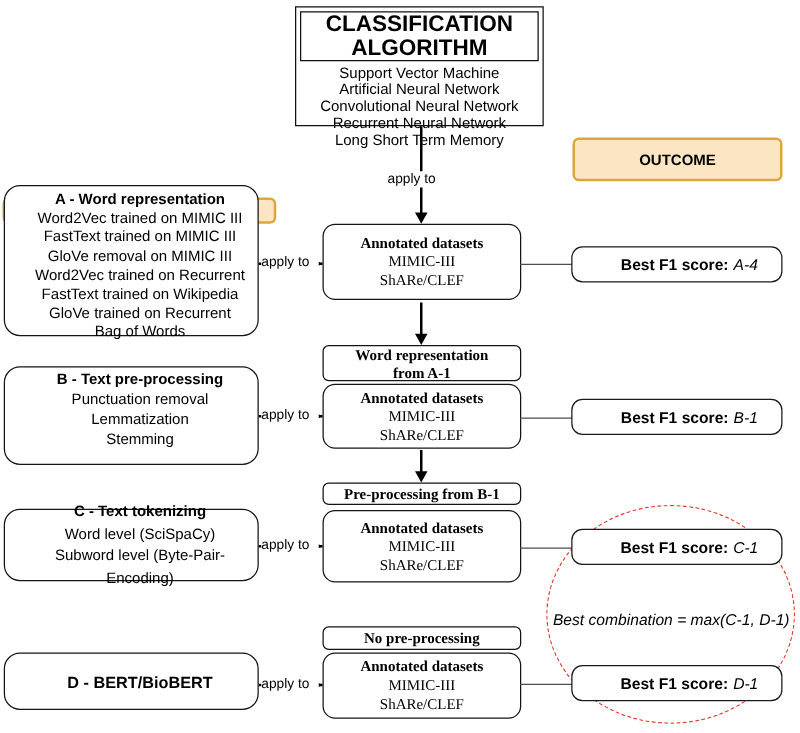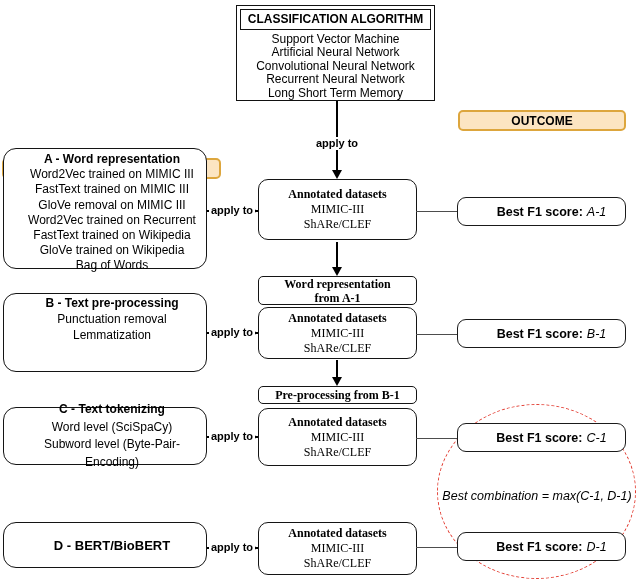--- a/index.html
+++ b/index.html
@@ -10,28 +10,28 @@
   .abs{position:absolute;}
   .box{background:#fff;border:1.4px solid #141414;box-sizing:border-box;text-align:center;}
   .r-lg{border-radius:13px;padding-left:14px;}
   .r-md{border-radius:10px;}
   .r-sm{border-radius:5px;}
   .bold{font-weight:bold;}
   .flexc{display:flex;flex-direction:column;justify-content:center;align-items:center;}
 
   
   #cls{left:236px;top:5px;width:199px;height:96px;border:1.4px solid #111;background:#fff;box-sizing:border-box;}
-  #cls .cls-title{margin:3px 3px 3px;border:1.3px solid #111;line-height:19px;font-weight:bold;font-size:12px;text-align:center;}
+  #cls .cls-title{margin:3px 3px 3px;border:1.3px solid #111;line-height:19px;font-weight:bold;font-size:18px;text-align:center;}
   #cls .cls-list{font-size:12px;line-height:13.4px;text-align:center;}
 
   
   .col-hdr{background:#fce5c2;border:2px solid #dda63d;border-radius:5px;box-sizing:border-box;
     display:flex;align-items:center;justify-content:center;font-weight:bold;font-size:12px;}
   #hdr-step{left:2px;top:110px;width:219px;height:21px;margin-top:48px;}
-  #hdr-outcome{left:458px;top:110px;width:168px;height:21px;}
+  #hdr-outcome{left:458px;top:110px;width:168px;height:35px;}
 
   
   .step-box{left:3px;width:204px;font-size:12px;}
   #box-a{top:148px;height:121px;line-height:15.2px;padding-top:3px;}
   #box-b{top:293px;height:79px;line-height:16px;padding-top:1px;}
   #box-c{top:407px;height:58px;line-height:17.5px;}
   #box-d{top:522px;height:46px;font-size:13px;}
   .step-title{font-weight:bold;}
 
   
@@ -52,21 +52,21 @@
   #out-a{top:197px;} #out-b{top:319px;} #out-c{top:423px;} #out-d{top:532px;}
   .out-label{font-weight:bold;padding-left:20px;}
   .out-value{font-style:italic;margin-left:4px;}
 
   
   .vline{width:1.5px;background:#000;}
   .hline{height:1.5px;background:#000;}
   .gline{height:1.6px;background:#4d4d4d;z-index:1;}
   .ah-down{width:0;height:0;border-left:5px solid transparent;border-right:5px solid transparent;border-top:9px solid #000;}
   .ah-right{width:0;height:0;border-top:4.5px solid transparent;border-bottom:4.5px solid transparent;border-left:8px solid #000;}
-  .apply-lbl{font-size:11px;line-height:13px;background:#fff;text-align:center;z-index:1;font-weight:bold;}
+  .apply-lbl{font-size:11px;line-height:13px;background:#fff;z-index:1;}
 
   
   #ellipse{left:437px;top:404px;width:199px;height:175px;border:1.6px dashed #e23b30;border-radius:50%;z-index:0;box-sizing:border-box;}
   #note{left:438px;top:489px;width:198px;text-align:center;font-style:italic;font-size:12.5px;z-index:2;}
 </style>
 </head>
 <body>
 
 <div id="canvas">
 
@@ -88,28 +88,29 @@
   <div id="hdr-step" class="abs col-hdr">STEP</div>
   <div id="hdr-outcome" class="abs col-hdr">OUTCOME</div>
 
   <div id="box-a" class="abs box r-lg step-box">
     <div class="step-title">A - Word representation</div>
     <div>Word2Vec trained on MIMIC III</div>
     <div>FastText trained on MIMIC III</div>
     <div>GloVe removal on MIMIC III</div>
     <div>Word2Vec trained on Recurrent</div>
     <div>FastText trained on Wikipedia</div>
-    <div>GloVe trained on Wikipedia</div>
+    <div>GloVe trained on Recurrent</div>
     <div>Bag of Words</div>
   </div>
 
   <div id="box-b" class="abs box r-lg step-box">
     <div class="step-title">B - Text pre-processing</div>
     <div>Punctuation removal</div>
     <div>Lemmatization</div>
+    <div>Stemming</div>
   </div>
 
   <div id="box-c" class="abs box r-lg step-box flexc">
     <div class="step-title">C - Text tokenizing</div>
     <div>Word level (SciSpaCy)</div>
     <div>Subword level (Byte-Pair-Encoding)</div>
   </div>
 
   <div id="box-d" class="abs box r-lg step-box flexc">
     <div class="step-title">D - BERT/BioBERT</div>
@@ -131,20 +132,21 @@
     <div>ShARe/CLEF</div>
   </div>
 
   <div id="carry-c" class="abs box r-sm mid carry flexc">Pre-processing from B-1</div>
   <div id="ds3" class="abs box r-md mid ds flexc">
     <div class="bold">Annotated datasets</div>
     <div>MIMIC-III</div>
     <div>ShARe/CLEF</div>
   </div>
 
+  <div id="carry-d" class="abs box r-sm mid carry flexc">No pre-processing</div>
   <div id="ds4" class="abs box r-md mid ds flexc">
     <div class="bold">Annotated datasets</div>
     <div>MIMIC-III</div>
     <div>ShARe/CLEF</div>
   </div>
 
   <div class="abs vline" style="left:336px;top:242px;height:27px;"></div>
   <div class="abs ah-down" style="left:331.5px;top:267px;"></div>
   <div class="abs vline" style="left:336px;top:360px;height:19px;"></div>
   <div class="abs ah-down" style="left:331.5px;top:377px;"></div>
@@ -168,21 +170,21 @@
   <div class="abs gline" style="left:416px;top:210.5px;width:42px;"></div>
   <div class="abs gline" style="left:416px;top:333.5px;width:42px;"></div>
   <div class="abs gline" style="left:416px;top:437.5px;width:42px;"></div>
   <div class="abs gline" style="left:416px;top:546.5px;width:42px;"></div>
 
   <div id="ellipse" class="abs"></div>
   <div id="note" class="abs">Best combination = max(C-1, D-1)</div>
 
   <div id="out-a" class="abs outcome-box">
     <span class="out-label">Best F1 score:</span>
-    <span class="out-value">A-1</span>
+    <span class="out-value">A-4</span>
   </div>
   <div id="out-b" class="abs outcome-box">
     <span class="out-label">Best F1 score:</span>
     <span class="out-value">B-1</span>
   </div>
   <div id="out-c" class="abs outcome-box">
     <span class="out-label">Best F1 score:</span>
     <span class="out-value">C-1</span>
   </div>
   <div id="out-d" class="abs outcome-box">

